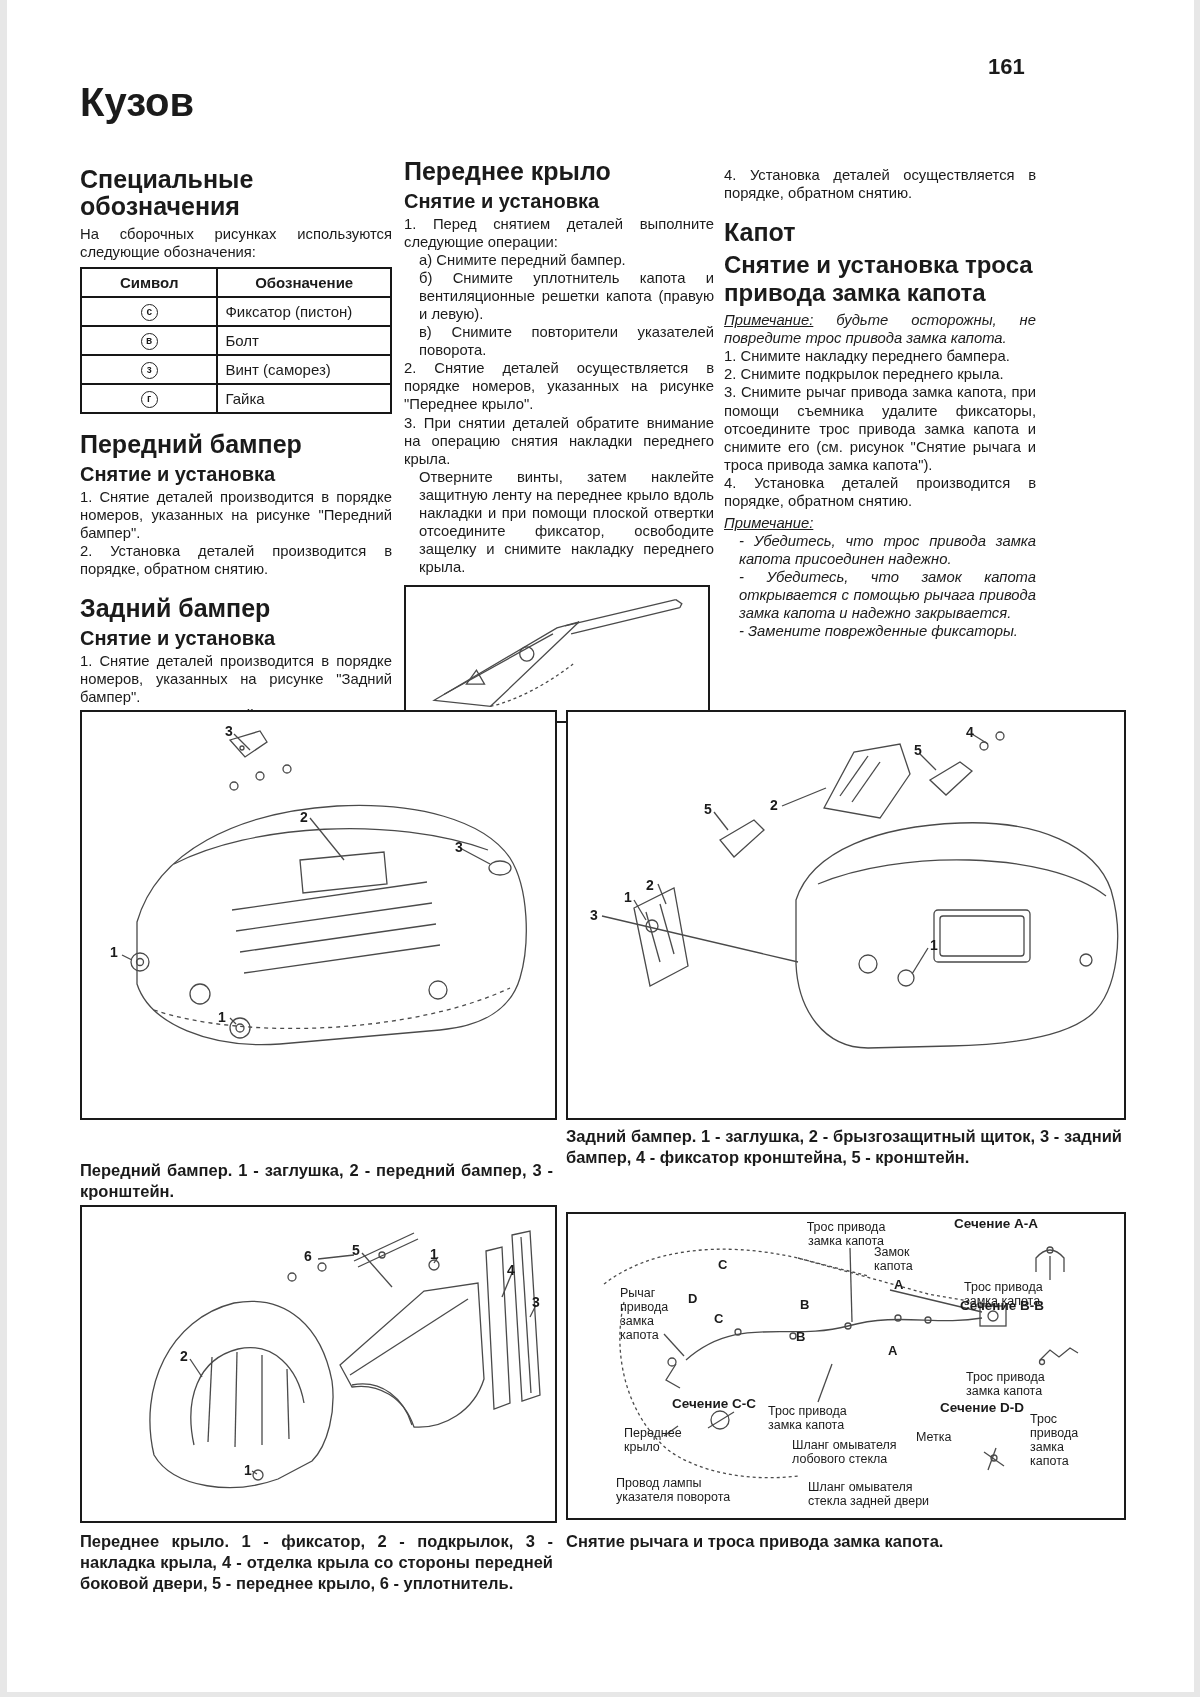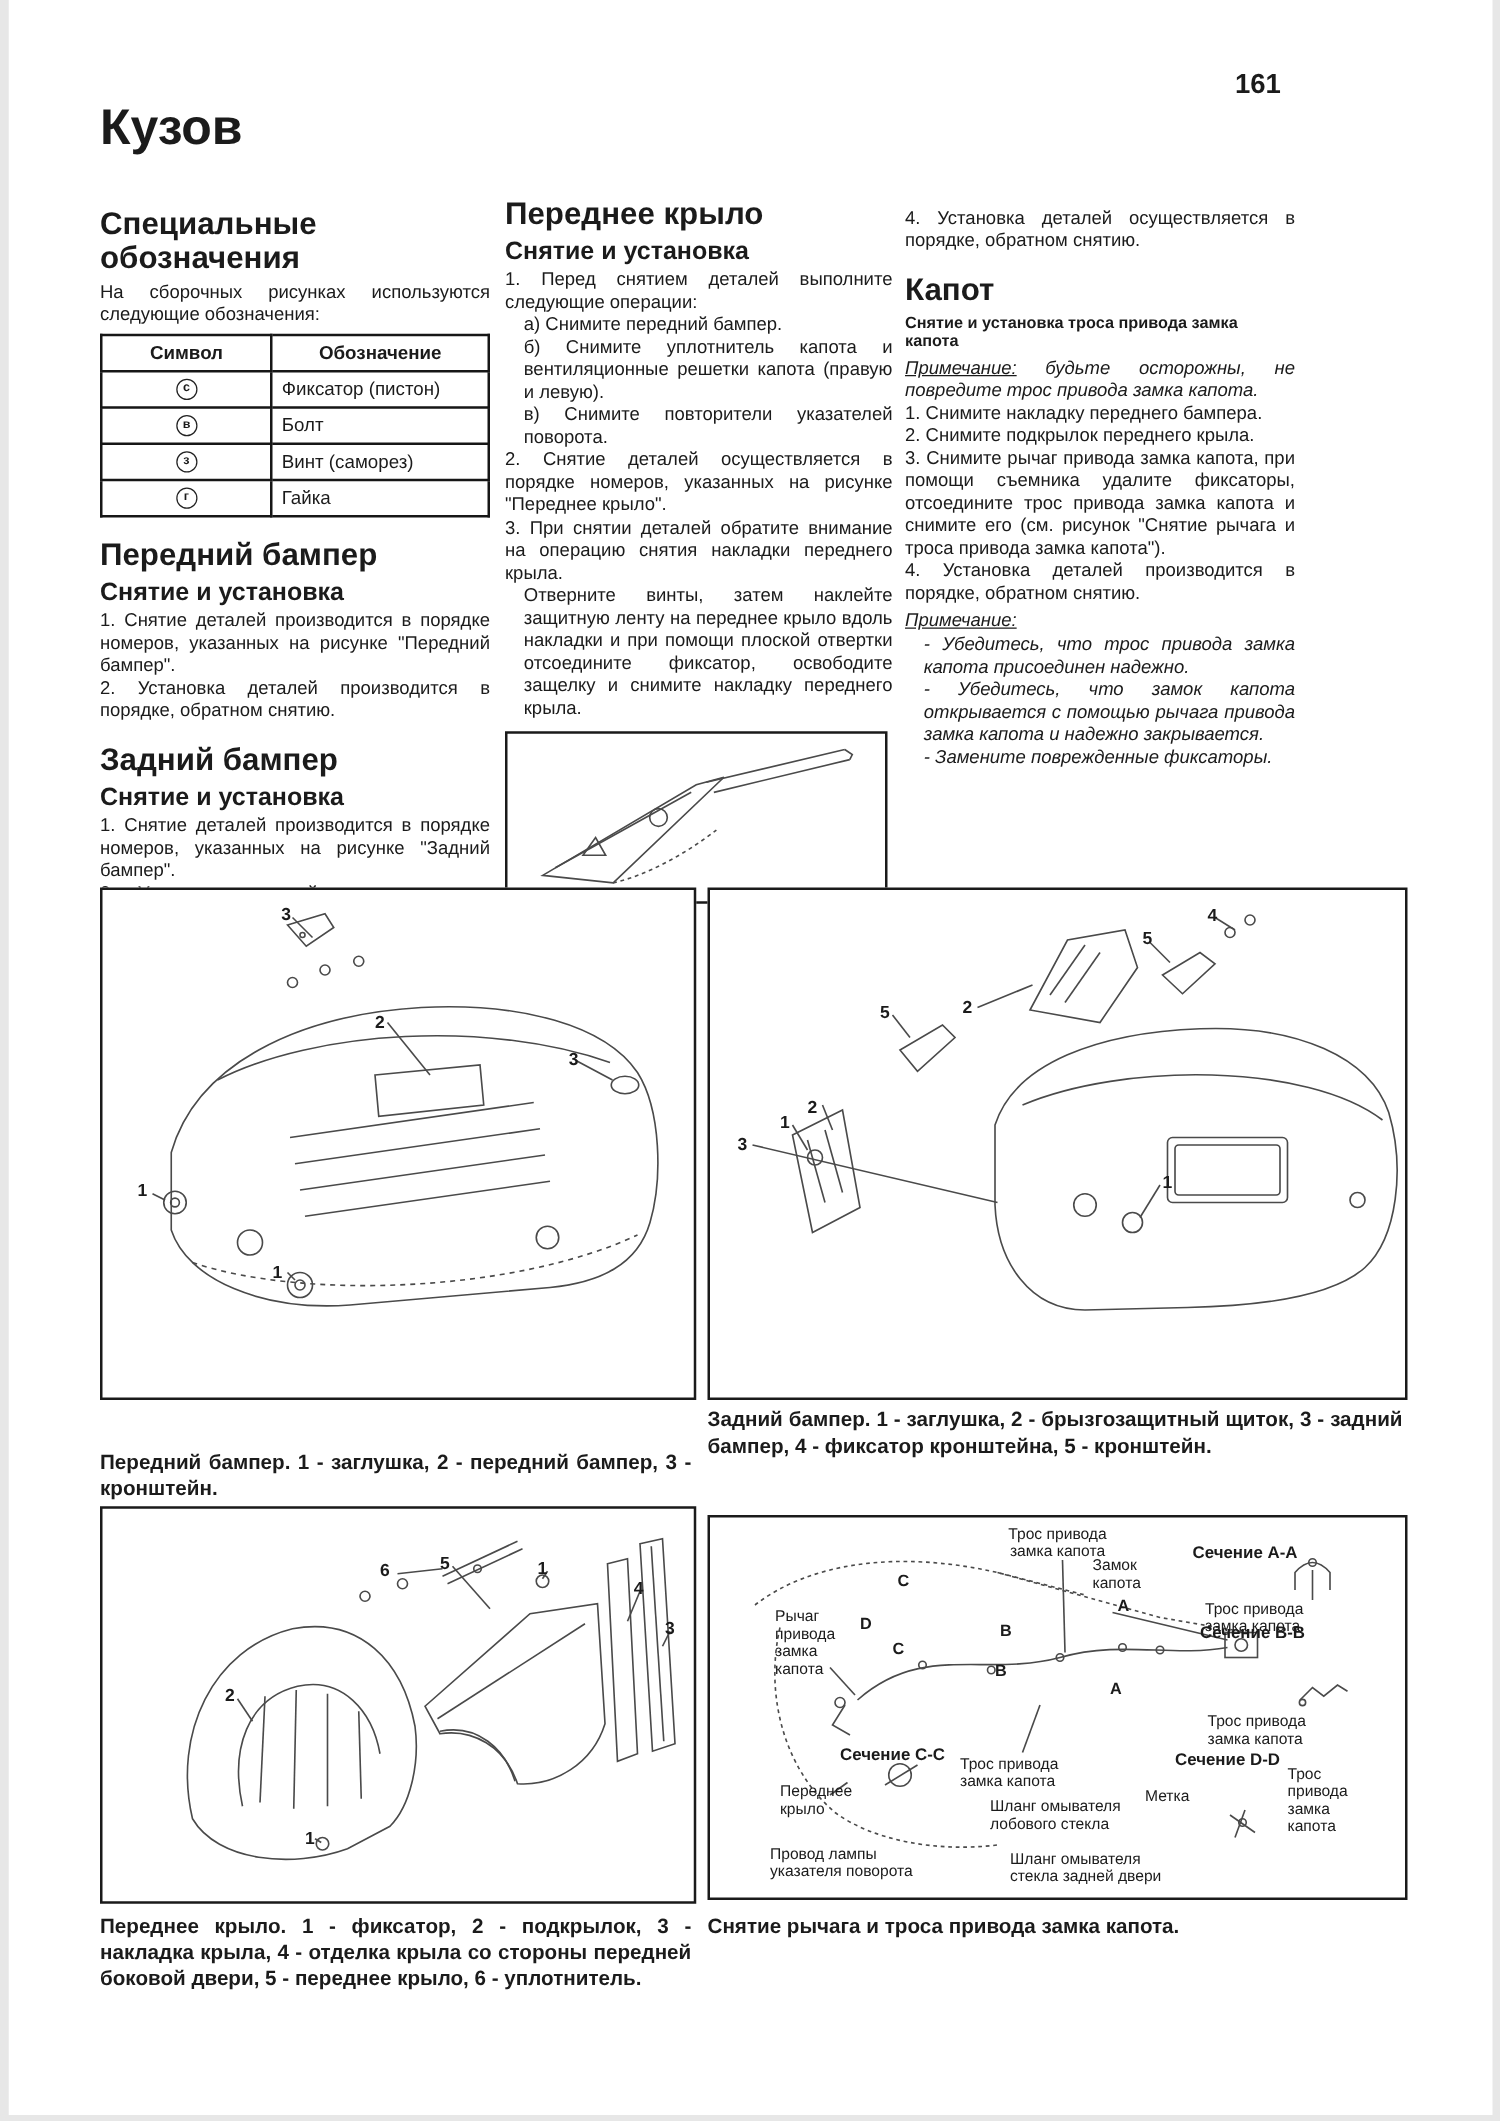--- a/index.html
+++ b/index.html
@@ -11,21 +11,21 @@
   .edge.l{left:0;top:0;width:7px;height:100%;}
   .edge.r{right:0;top:0;width:6px;height:100%;}
   .edge.b{left:0;bottom:0;width:100%;height:5px;}
   .abs{position:absolute;}
   .pgnum{font-size:22px;font-weight:bold;}
   .h1{font-size:40px;font-weight:bold;line-height:1;}
   .col{position:absolute;width:312px;}
   .h2{font-size:25px;font-weight:bold;line-height:1.08;margin:0 0 5px 0;}
   .h2.mt{margin-top:17px;}
   .h3{font-size:20px;font-weight:bold;line-height:1.1;margin:0 0 3px 0;}
-  .h3big{font-size:13px;font-weight:bold;line-height:1.15;margin:0 0 5px 0;}
+  .h3big{font-size:24px;font-weight:bold;line-height:1.15;margin:0 0 5px 0;}
   .p{font-size:14.8px;line-height:1.22;text-align:justify;margin:0;}
   .ind{padding-left:15px;}
   .it{font-style:italic;}
   .u{text-decoration:underline;}
   .mb6{margin-bottom:6px;}
   table.symtab{border-collapse:collapse;width:100%;margin:6px 0 0 0;}
   table.symtab th, table.symtab td{
     border:2px solid #161616;font-size:15px;padding:2px 7px;height:23px;
   }
   table.symtab th{font-weight:bold;text-align:center;}
@@ -280,21 +280,21 @@
       <line x1="428" y1="234" x2="420" y2="256"></line>
       <circle cx="426" cy="244" r="3"></circle>
       <line x1="282" y1="34" x2="284" y2="108"></line>
       <line x1="322" y1="76" x2="414" y2="98"></line>
       <line x1="96" y1="120" x2="116" y2="142"></line>
       <line x1="250" y1="188" x2="264" y2="150"></line>
       <line x1="110" y1="212" x2="96" y2="222"></line>
     </svg>
     <div class="dlabel" style="left:218px;top:6px;width:120px;text-align:center;">Трос привода
 замка капота</div>
-    <div class="dlabel b" style="left:386px;top:20px;">Сечение А-А</div>
+    <div class="dlabel b" style="left:386px;top:2px;">Сечение А-А</div>
     <div class="dlabel" style="left:396px;top:66px;">Трос привода
 замка капота</div>
     <div class="dlabel" style="left:306px;top:31px;">Замок
 капота</div>
     <div class="dlabel b" style="left:392px;top:84px;">Сечение В-В</div>
     <div class="dlabel" style="left:398px;top:156px;">Трос привода
 замка капота</div>
     <div class="dlabel" style="left:52px;top:72px;">Рычаг
 привода
 замка

